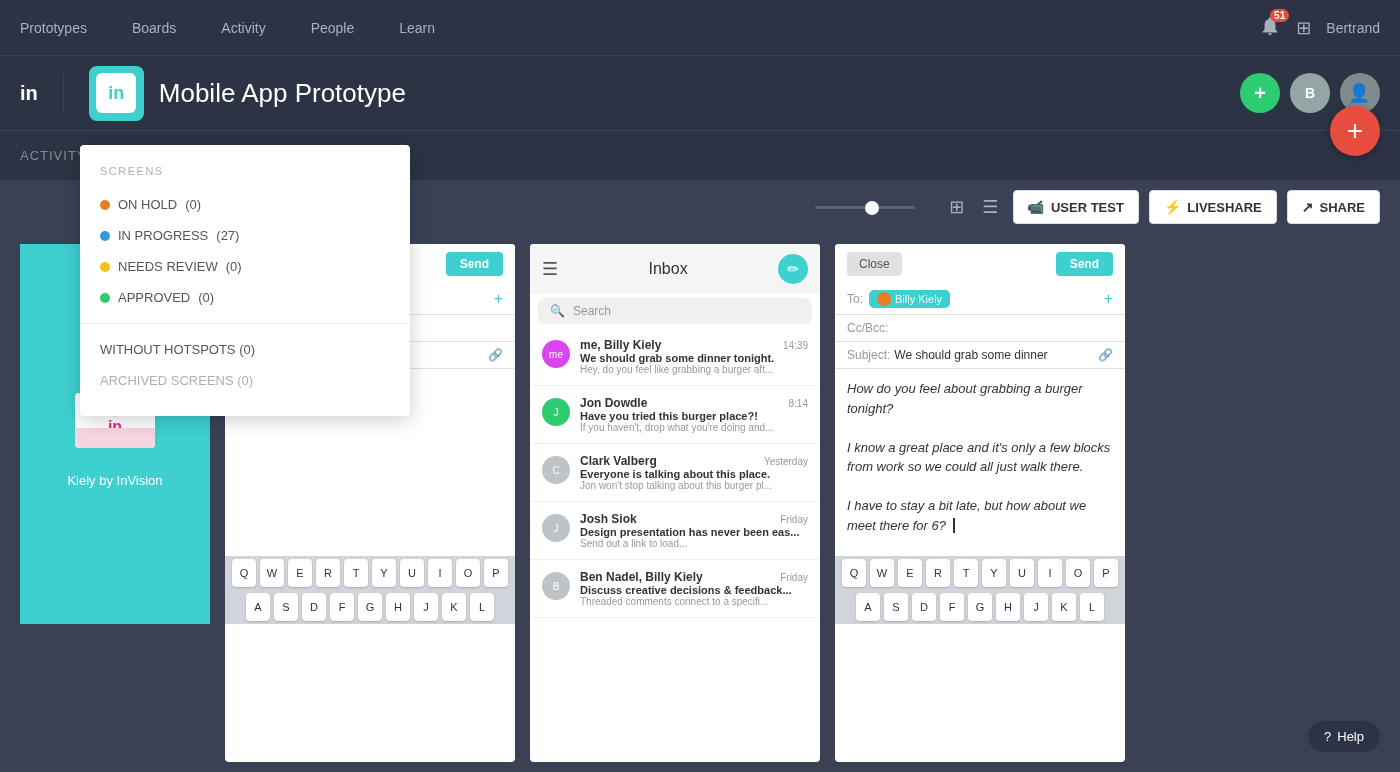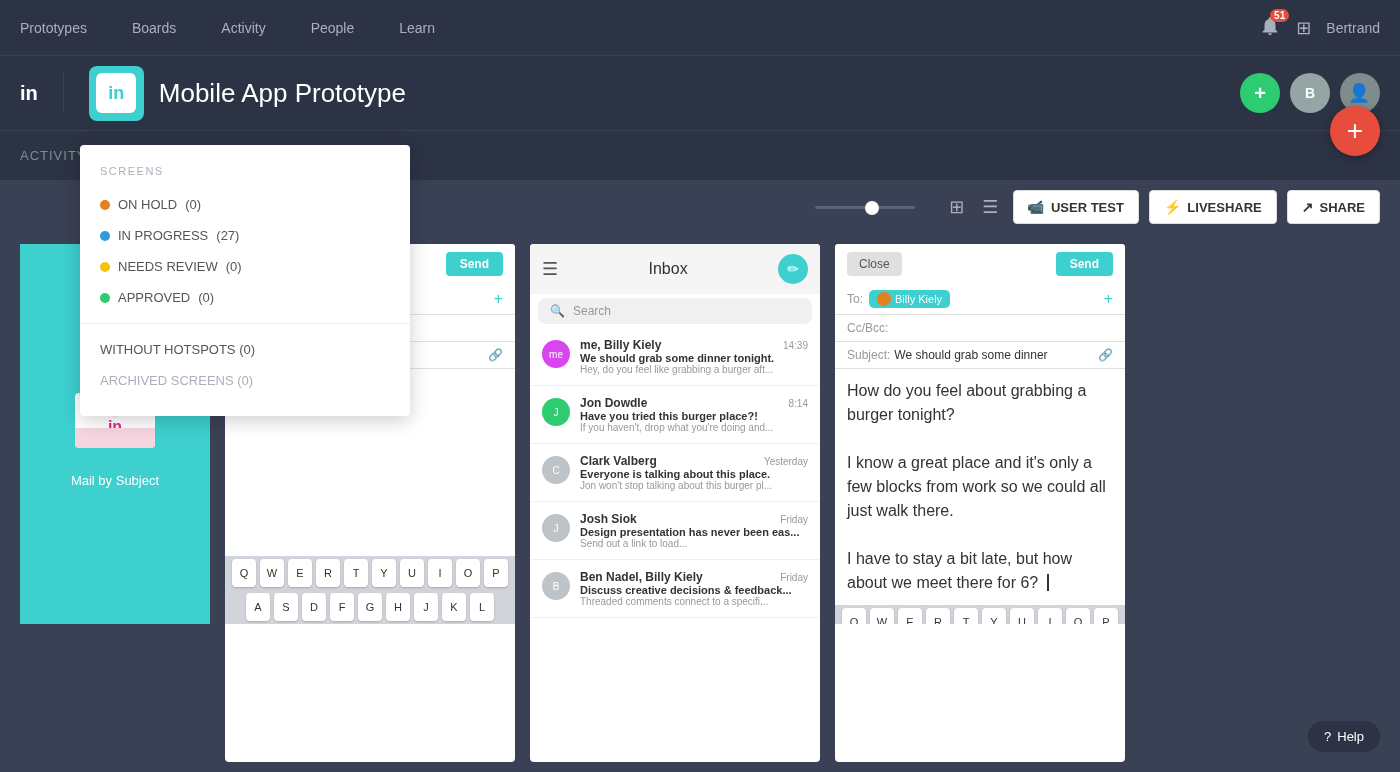--- a/index.html
+++ b/index.html
@@ -354,21 +354,21 @@
 
     <div class="left-sidebar-screen">
       <div class="sidebar-screen-content">
         <div class="app-icon-container">
           <div class="envelope-body">
             <div class="envelope-flap"></div>
             <div class="envelope-in-logo">in</div>
             <div class="envelope-bottom-flap"></div>
           </div>
         </div>
-        <div class="app-label">Mail by Subject</div>
+        <div class="app-label">Kiely by InVision</div>
       </div>
     </div>
 
     <div class="screen-thumb">
       <div class="screen-thumb-content">
         <div class="email-compose">
           <div class="email-topbar">
             <div class="email-close-btn">Close</div>
             <div class="email-send-btn">Send</div>
           </div>
@@ -501,21 +501,21 @@
             <span style="margin-left:auto;color:#3ecfcf;font-size:16px;">+</span>
           </div>
           <div class="email-field">
             <span class="email-field-label">Cc/Bcc:</span>
           </div>
           <div class="email-field">
             <span style="font-size:12px;color:#999;margin-right:4px;">Subject:</span>
             <span style="font-size:12px;color:#333;">We should grab some dinner</span>
             <span style="margin-left:auto;font-size:12px;color:#999;">🔗</span>
           </div>
-          <div style="padding:10px 12px;font-size:16px;color:#333;line-height:1.5;flex:1;background:#fff;">
+          <div style="padding:10px 12px;font-size:13px;color:#333;line-height:1.5;flex:1;background:#fff;font-style:italic;">
             How do you feel about grabbing a burger tonight?<br><br>
             I know a great place and it's only a few blocks from work so we could all just walk there.<br><br>
             I have to stay a bit late, but how about we meet there for 6? <span style="border-right:2px solid #333;animation:blink 1s infinite;">&nbsp;</span>
           </div>
           <div class="keyboard-area">
             <div class="keyboard-row">
               <div class="key">Q</div>
               <div class="key">W</div>
               <div class="key">E</div>
               <div class="key">R</div>

